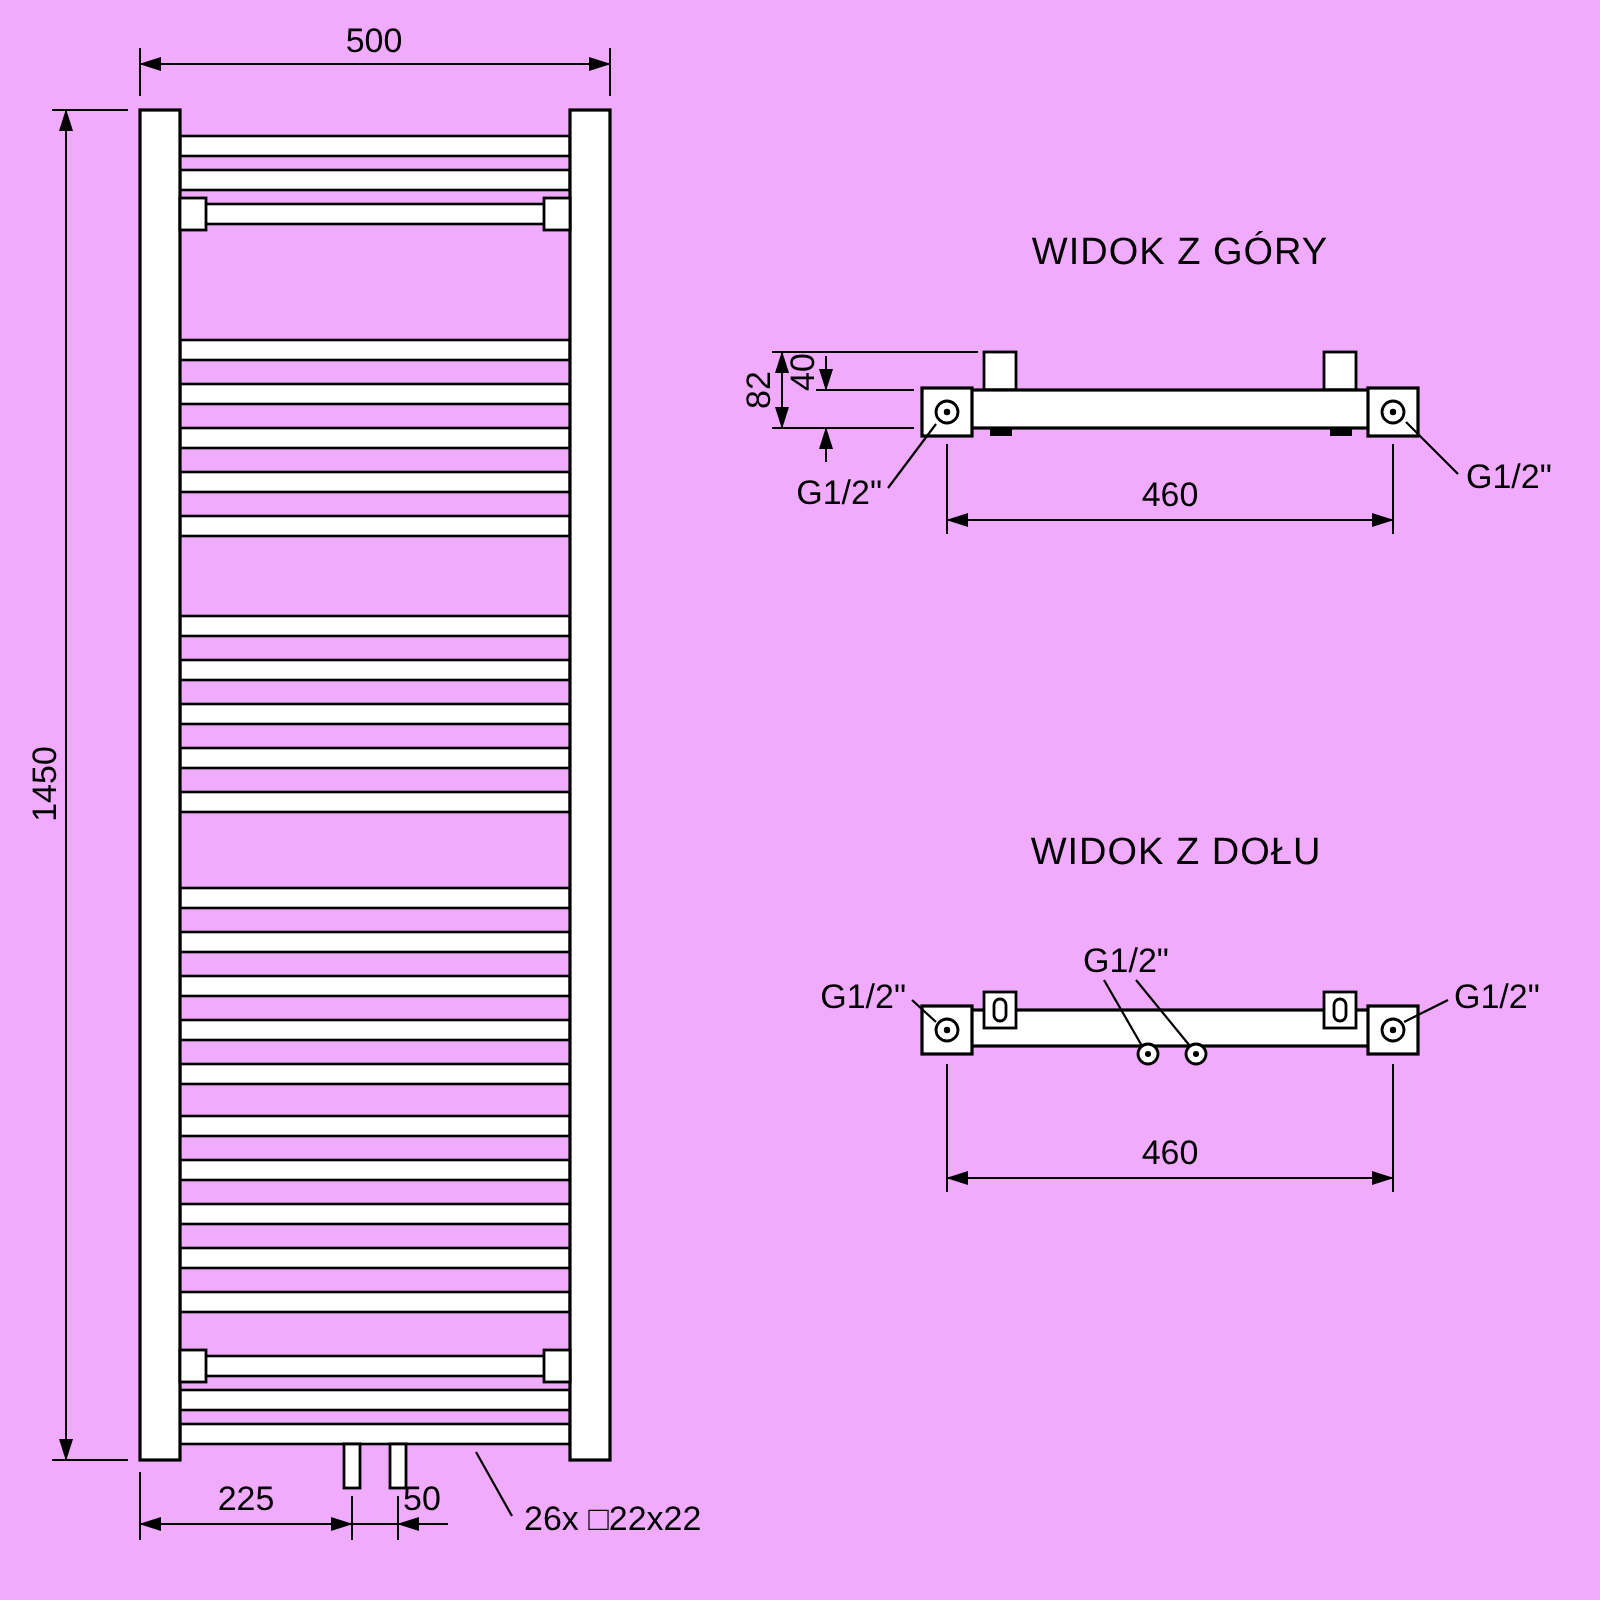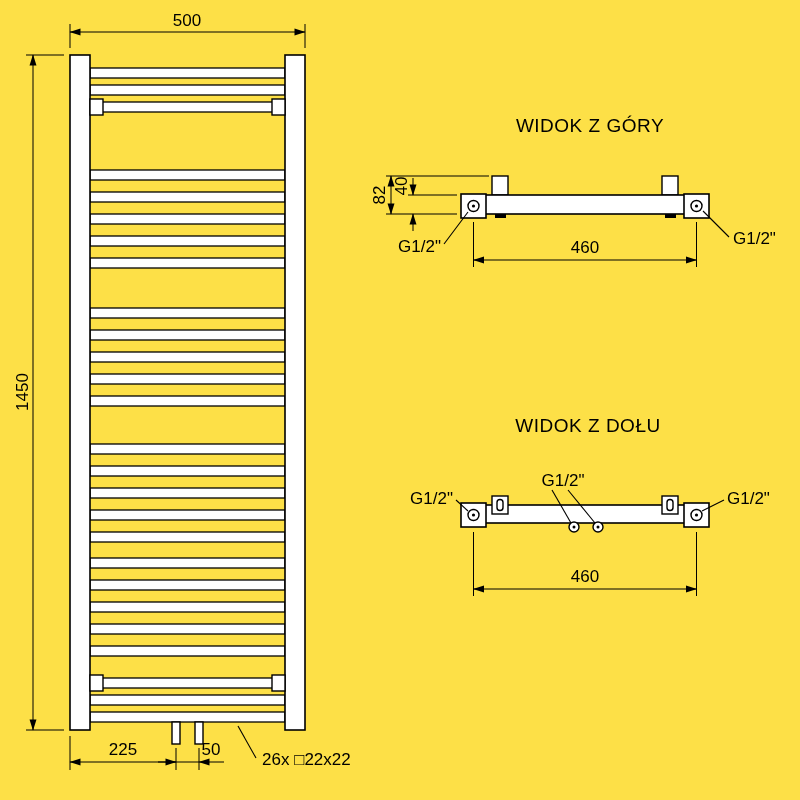--- a/index.html
+++ b/index.html
@@ -1,16 +1,16 @@
 <!DOCTYPE html>
 <html><head>
 <meta charset="utf-8">
 <style>
   html,body { margin:0; padding:0; background:#fff; }
-  .stage { width:800px; height:800px; background:#fde047; position:relative; font-family:"Liberation Sans", sans-serif; }
+  .stage { width:800px; height:800px; background:#f0abfc; position:relative; font-family:"Liberation Sans", sans-serif; }
   svg { display:block; }
   .obj    { fill:#fff; stroke:#000; stroke-width:1.6; }
   .tube   { fill:#fff; stroke:#000; stroke-width:1.3; }
   .bracket{ fill:#fff; stroke:#000; stroke-width:1.4; }
   .solid  { fill:#000; stroke:none; }
   .dim    { stroke:#000; stroke-width:1; fill:none; }
   .ext    { stroke:#000; stroke-width:1; fill:none; }
   .leader { stroke:#000; stroke-width:1.1; fill:none; }
   .dimtext   { font-family:"Liberation Sans", sans-serif; font-size:17px; fill:#000; }
   .titletext { font-family:"Liberation Sans", sans-serif; font-size:19px; fill:#000; letter-spacing:0.5px; }

